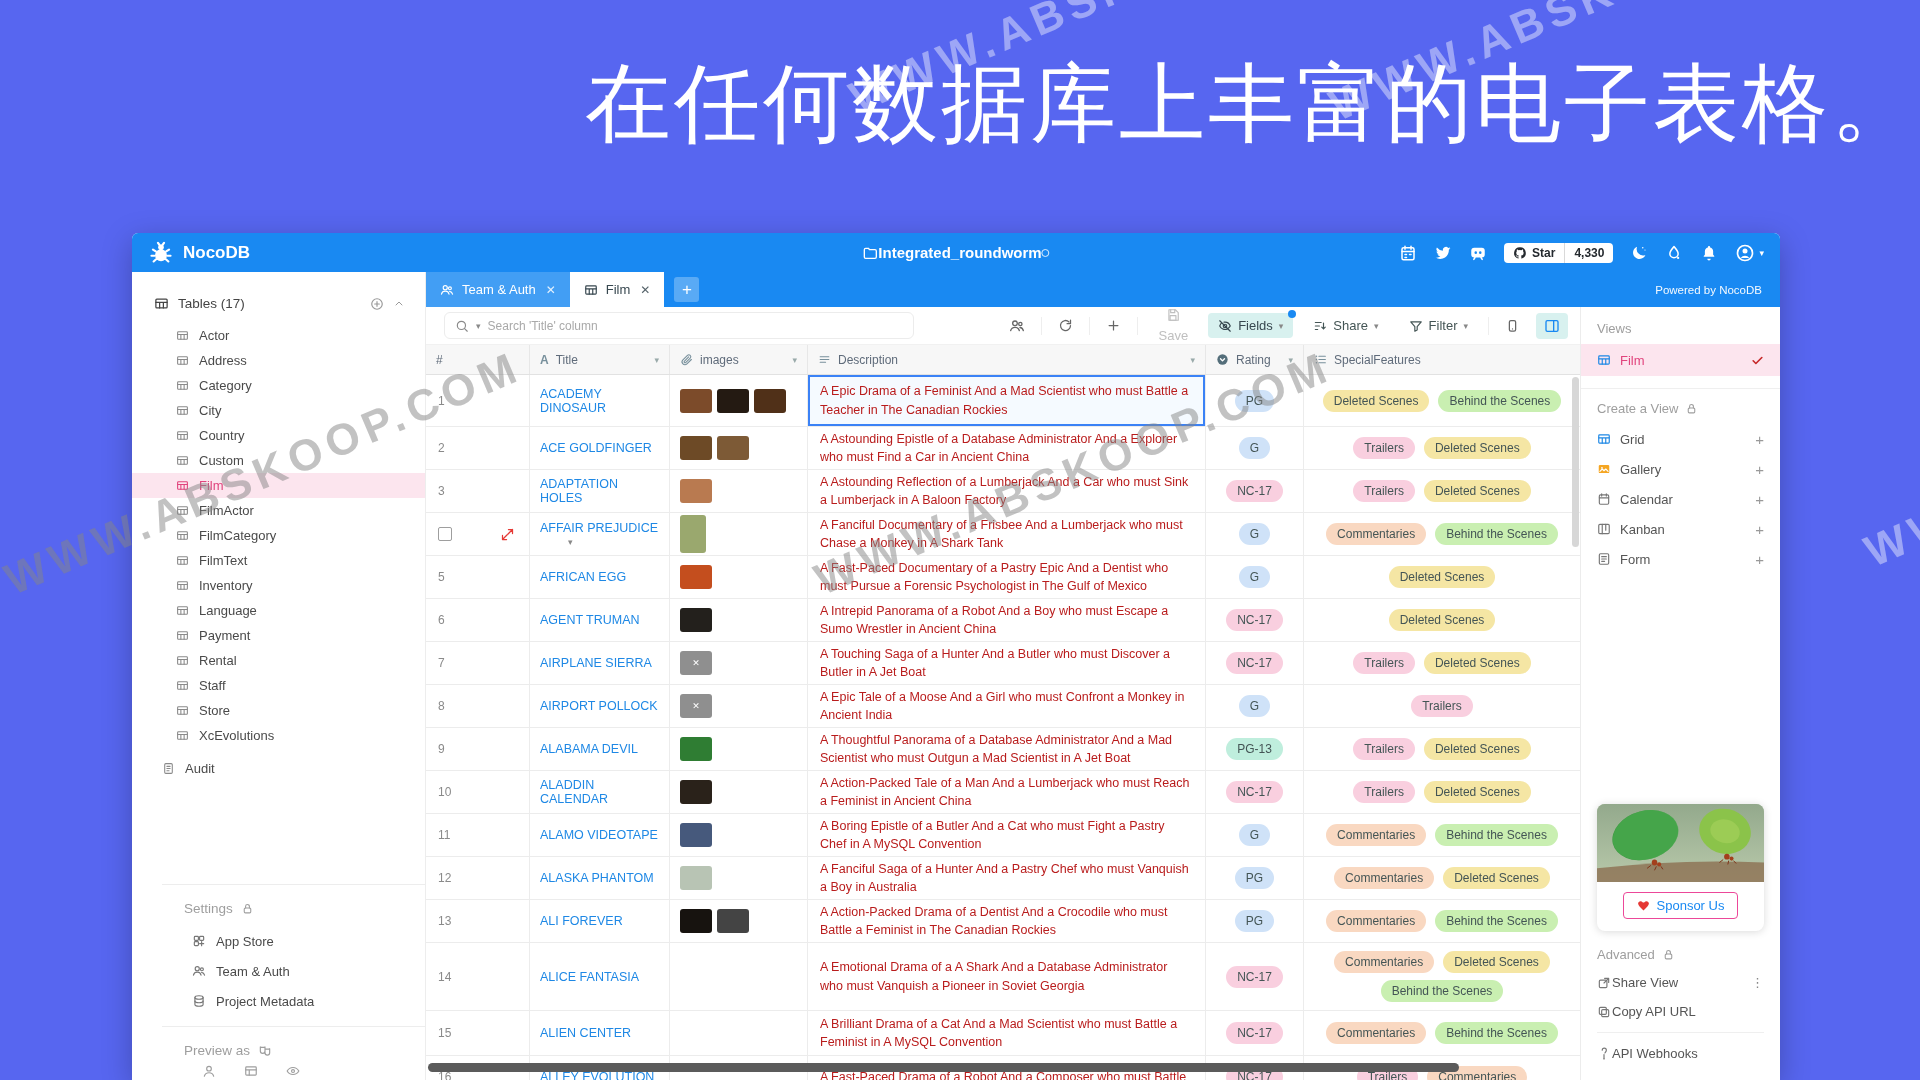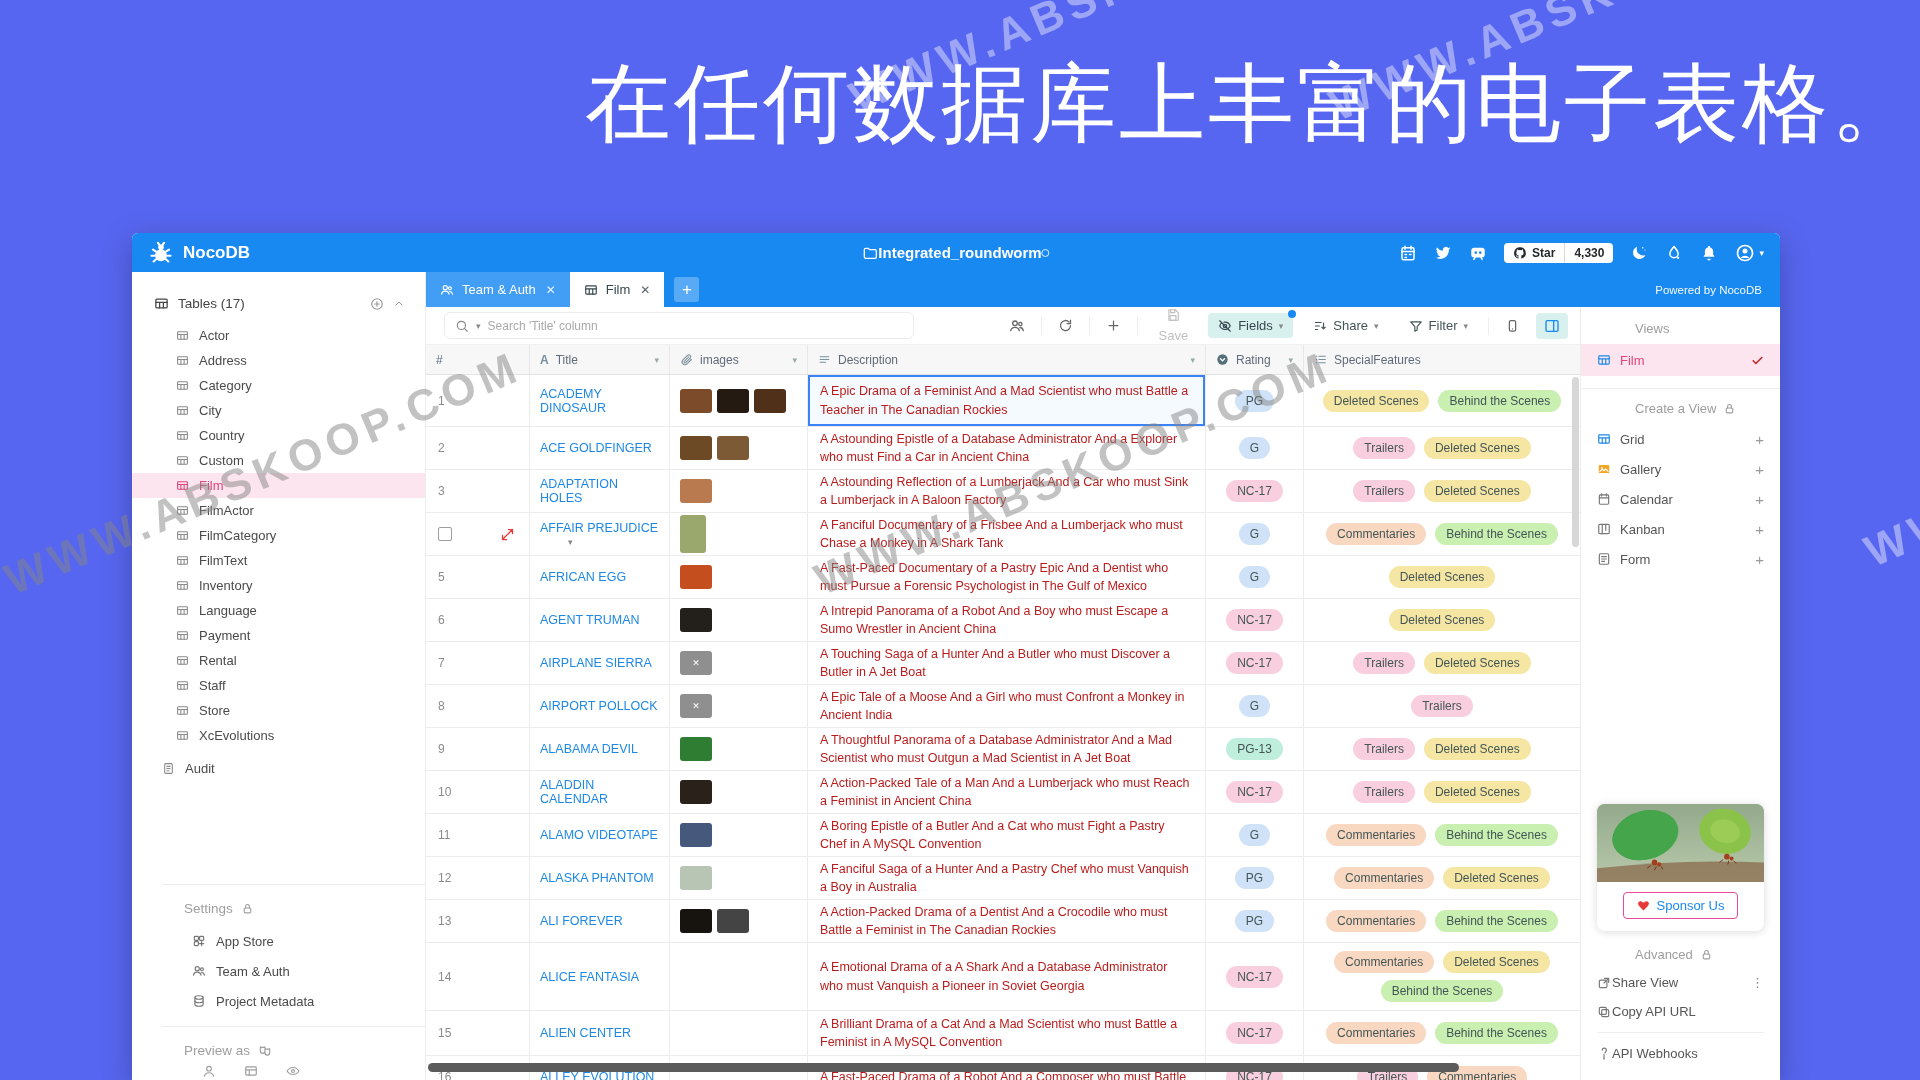--- a/index.html
+++ b/index.html
@@ -119,21 +119,21 @@
   .c-rating { justify-content:center; }
   .pill { font-size:12px; color:#455; padding:4px 11px; border-radius:11px; white-space:nowrap; }
   .c-feat { flex-wrap:wrap; justify-content:center; align-content:center; gap:7px 9px; padding:4px 8px; }
 
   .hscroll { position:absolute; left:0; right:8px; bottom:8px; height:9px; z-index:8; }
   .hscroll .thumb-bar { position:absolute; left:2px; top:0; width:90%; height:9px; background:#5b5b5b; border-radius:5px; }
   .vscroll { position:absolute; right:1px; top:70px; width:7px; height:170px; background:#d7d7d7; border-radius:4px; z-index:8; }
 
   
   .views-panel { width:200px; border-left:1px solid #ececec; display:flex; flex-direction:column; padding:14px 16px 12px; flex:none; overflow:hidden; }
-  .vp-head { color:#9e9e9e; font-size:13px; display:flex; align-items:center; gap:7px;margin-left:38px; }
+  .vp-head { color:#9e9e9e; font-size:13px; display:flex; align-items:center; gap:7px; }
   .view-item { display:flex; align-items:center; gap:9px; height:32px; margin:8px -16px 0; padding:0 16px; font-size:13px; cursor:pointer; }
   .view-item.active { background:#fce5ee; color:#e1447d; font-weight:500; }
   .view-item .check { margin-left:auto; color:#c62828; }
   .vp-div { border-top:1px solid #efefef; margin:12px -16px; }
   .create-item { display:flex; align-items:center; gap:9px; height:30px; font-size:13px; color:#555; cursor:pointer; }
   .create-item .plus { margin-left:auto; color:#999; font-size:15px; }
   .ci-grid { color:#1e88e5; } .ci-gallery { color:#f5a623; } .ci-gray { color:#777; }
   .sponsor-card { margin-top:auto; border-radius:8px; box-shadow:0 1px 8px rgba(0,0,0,.15); overflow:hidden; background:#fff; flex:none; }
   .sponsor-img { height:78px; display:block; width:100%; }
   .sponsor-row { padding:10px 0 12px; display:flex; justify-content:center; }

